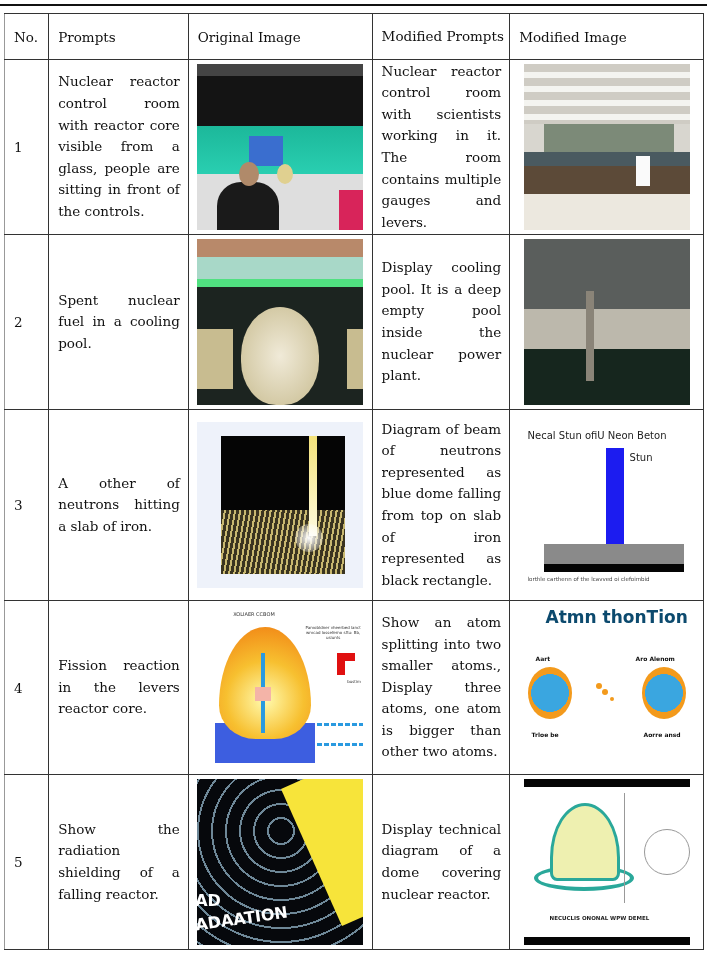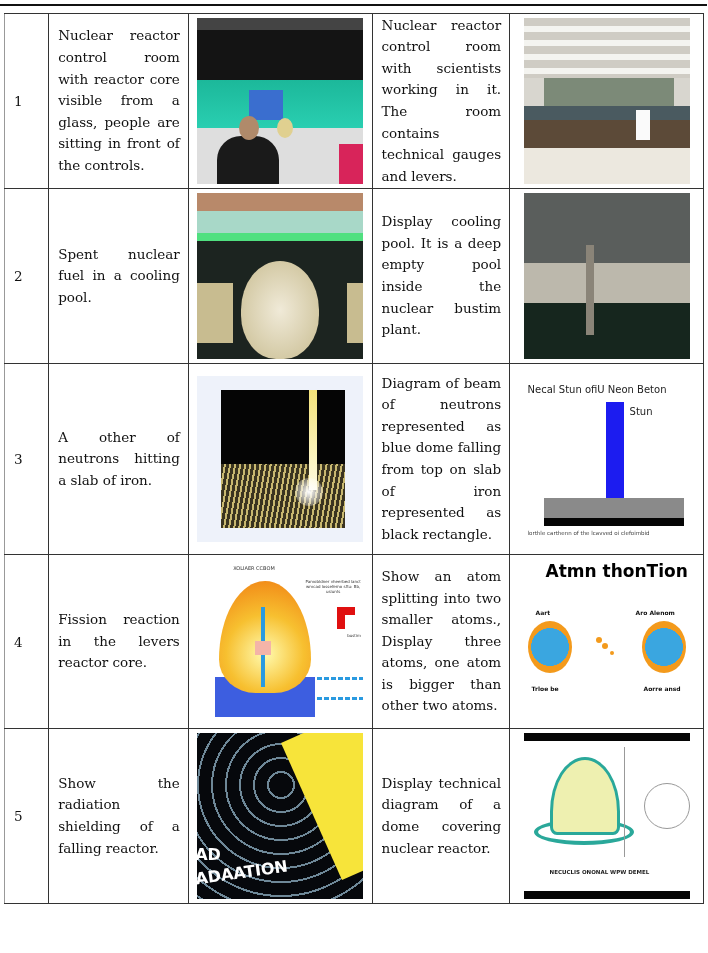--- a/index.html
+++ b/index.html
@@ -26,37 +26,44 @@
 
 <table class="t">
   <colgroup>
       <col class="c0">
       <col class="c1">
       <col class="c2">
       <col class="c3">
       <col class="c4">
     </colgroup>
   <tbody>
+      <tr>
+    <th>No.</th>
+    <th>Prompts</th>
+    <th>Original Image</th>
+    <th class="hdr-two">Modified Prompts</th>
+    <th>Modified Image</th>
+  </tr>
 
   <tr style="height:175px">
     <td class="num">1</td>
     <td class="txt">Nuclear reactor control room with reactor core visible from a glass, people are sitting in front of the controls.</td>
     <td class="img">
       <div class="pic" style="width:166px;height:166px;background:#141414">
         <div class="fill" style="left:0;top:0;width:166px;height:12px;background:#444"></div>
         <div class="fill" style="left:0;top:62px;width:166px;height:68px;background:linear-gradient(#1cb89a,#2fd8bb)"></div>
         <div class="fill" style="left:52px;top:72px;width:34px;height:30px;background:#3a6ecf"></div>
         <div class="fill" style="left:0;top:110px;width:166px;height:56px;background:#dedede"></div>
         <div class="fill" style="left:20px;top:118px;width:62px;height:48px;border-radius:24px 24px 0 0;background:#1a1a1a"></div>
         <div class="fill" style="left:42px;top:98px;width:20px;height:24px;border-radius:50%;background:#b08a6a"></div>
         <div class="fill" style="left:80px;top:100px;width:16px;height:20px;border-radius:50%;background:#e0d090"></div>
         <div class="fill" style="left:142px;top:126px;width:24px;height:40px;background:#d8245a"></div>
       </div>
     </td>
-    <td class="txt">Nuclear reactor control room with scientists working in it. The room contains technical gauges and levers.</td>
+    <td class="txt">Nuclear reactor control room with scientists working in it. The room contains multiple gauges and levers.</td>
     <td class="img">
       <div class="pic" style="width:166px;height:166px;background:#d8d6cf">
         <div class="fill" style="left:0;top:0;width:166px;height:60px;background:repeating-linear-gradient(#cfccc4 0 8px,#f4f4f0 8px 14px)"></div>
         <div class="fill" style="left:20px;top:60px;width:130px;height:32px;background:#7c8a78"></div>
         <div class="fill" style="left:0;top:88px;width:166px;height:14px;background:#4a5a60"></div>
         <div class="fill" style="left:0;top:102px;width:166px;height:28px;background:#5c4a38"></div>
         <div class="fill" style="left:0;top:130px;width:166px;height:36px;background:#ece8df"></div>
         <div class="fill" style="left:112px;top:92px;width:14px;height:30px;background:#fafafa"></div>
       </div>
     </td>
@@ -68,21 +75,21 @@
     <td class="img">
       <div class="pic" style="width:166px;height:166px;background:#1c2420">
         <div class="fill" style="left:0;top:0;width:166px;height:18px;background:#b8896a"></div>
         <div class="fill" style="left:0;top:18px;width:166px;height:22px;background:#a8d8c8"></div>
         <div class="fill" style="left:0;top:40px;width:166px;height:8px;background:#50e080"></div>
         <div class="fill" style="left:44px;top:68px;width:78px;height:98px;border-radius:50% 50% 45% 45%;background:radial-gradient(#f0ead8,#c8bc90)"></div>
         <div class="fill" style="left:0;top:90px;width:36px;height:60px;background:#c8bc90"></div>
         <div class="fill" style="left:150px;top:90px;width:16px;height:60px;background:#c8bc90"></div>
       </div>
     </td>
-    <td class="txt">Display cooling pool. It is a deep empty pool inside the nuclear bustim plant.</td>
+    <td class="txt">Display cooling pool. It is a deep empty pool inside the nuclear power plant.</td>
     <td class="img">
       <div class="pic" style="width:166px;height:166px;background:#3a3c3a">
         <div class="fill" style="left:0;top:0;width:166px;height:70px;background:#5a5e5c"></div>
         <div class="fill" style="left:0;top:70px;width:166px;height:40px;background:#bcb8ac"></div>
         <div class="fill" style="left:0;top:110px;width:166px;height:56px;background:#16261e"></div>
         <div class="fill" style="left:62px;top:52px;width:8px;height:90px;background:#8a8478"></div>
       </div>
     </td>
   </tr>
 
@@ -123,21 +130,21 @@
         <div class="fill" style="left:120px;top:118px;width:46px;height:3px;background:repeating-linear-gradient(90deg,#2a9ae0 0 5px,transparent 5px 7px)"></div>
         <div class="fill" style="left:120px;top:138px;width:46px;height:3px;background:repeating-linear-gradient(90deg,#2a9ae0 0 5px,transparent 5px 7px)"></div>
         <div class="fill" style="left:140px;top:48px;width:18px;height:22px;border-top:8px solid #e01010;border-left:8px solid #e01010;box-sizing:border-box"></div>
         <div class="lbl" style="left:108px;top:20px;font-size:4px;color:#333;white-space:normal;width:56px">Pamobldner vheerbed lanct wmcad losseferno sftu: Bb, uslunts</div>
         <div class="lbl" style="left:150px;top:74px;font-size:4px;color:#333">bustim</div>
       </div>
     </td>
     <td class="txt">Show an atom splitting into two smaller atoms., Display three atoms, one atom is bigger than other two atoms.</td>
     <td class="img">
       <div class="pic" style="width:166px;height:166px;background:#ffffff">
-        <div class="lbl" style="left:22px;top:2px;font-size:17px;font-weight:bold;color:#000000">Atmn thonTion</div>
+        <div class="lbl" style="left:22px;top:2px;font-size:17px;font-weight:bold;color:#0c4a6e">Atmn thonTion</div>
         <div class="lbl" style="left:12px;top:50px;font-size:6px;font-weight:bold;color:#111">Aart</div>
         <div class="lbl" style="left:112px;top:50px;font-size:6px;font-weight:bold;color:#111">Aro Alenom</div>
         <div class="fill" style="left:4px;top:62px;width:44px;height:52px;border-radius:50%;background:radial-gradient(circle,#3aa6e0 55%,#f39a1c 56%)"></div>
         <div class="fill" style="left:118px;top:62px;width:44px;height:52px;border-radius:50%;background:radial-gradient(circle,#3aa6e0 55%,#f39a1c 56%)"></div>
         <div class="fill" style="left:72px;top:78px;width:6px;height:6px;border-radius:50%;background:#f39a1c"></div>
         <div class="fill" style="left:78px;top:84px;width:6px;height:6px;border-radius:50%;background:#f39a1c"></div>
         <div class="fill" style="left:86px;top:92px;width:4px;height:4px;border-radius:50%;background:#f39a1c"></div>
         <div class="lbl" style="left:8px;top:126px;font-size:6px;font-weight:bold;color:#111">Trloe be</div>
         <div class="lbl" style="left:120px;top:126px;font-size:6px;font-weight:bold;color:#111">Aorre ansd</div>
       </div>

